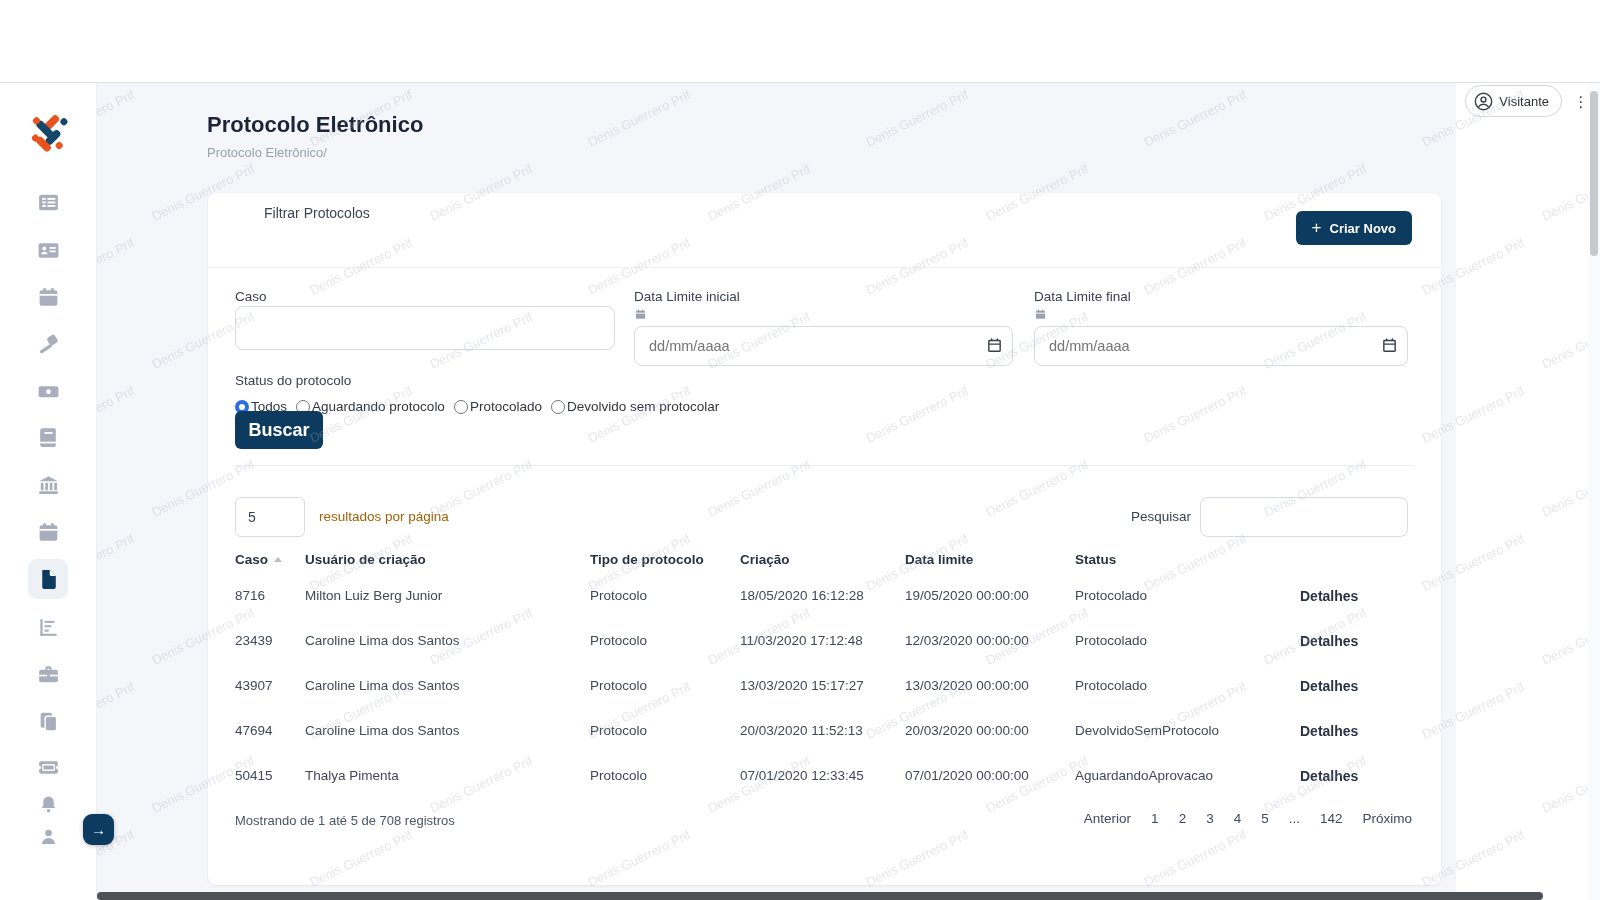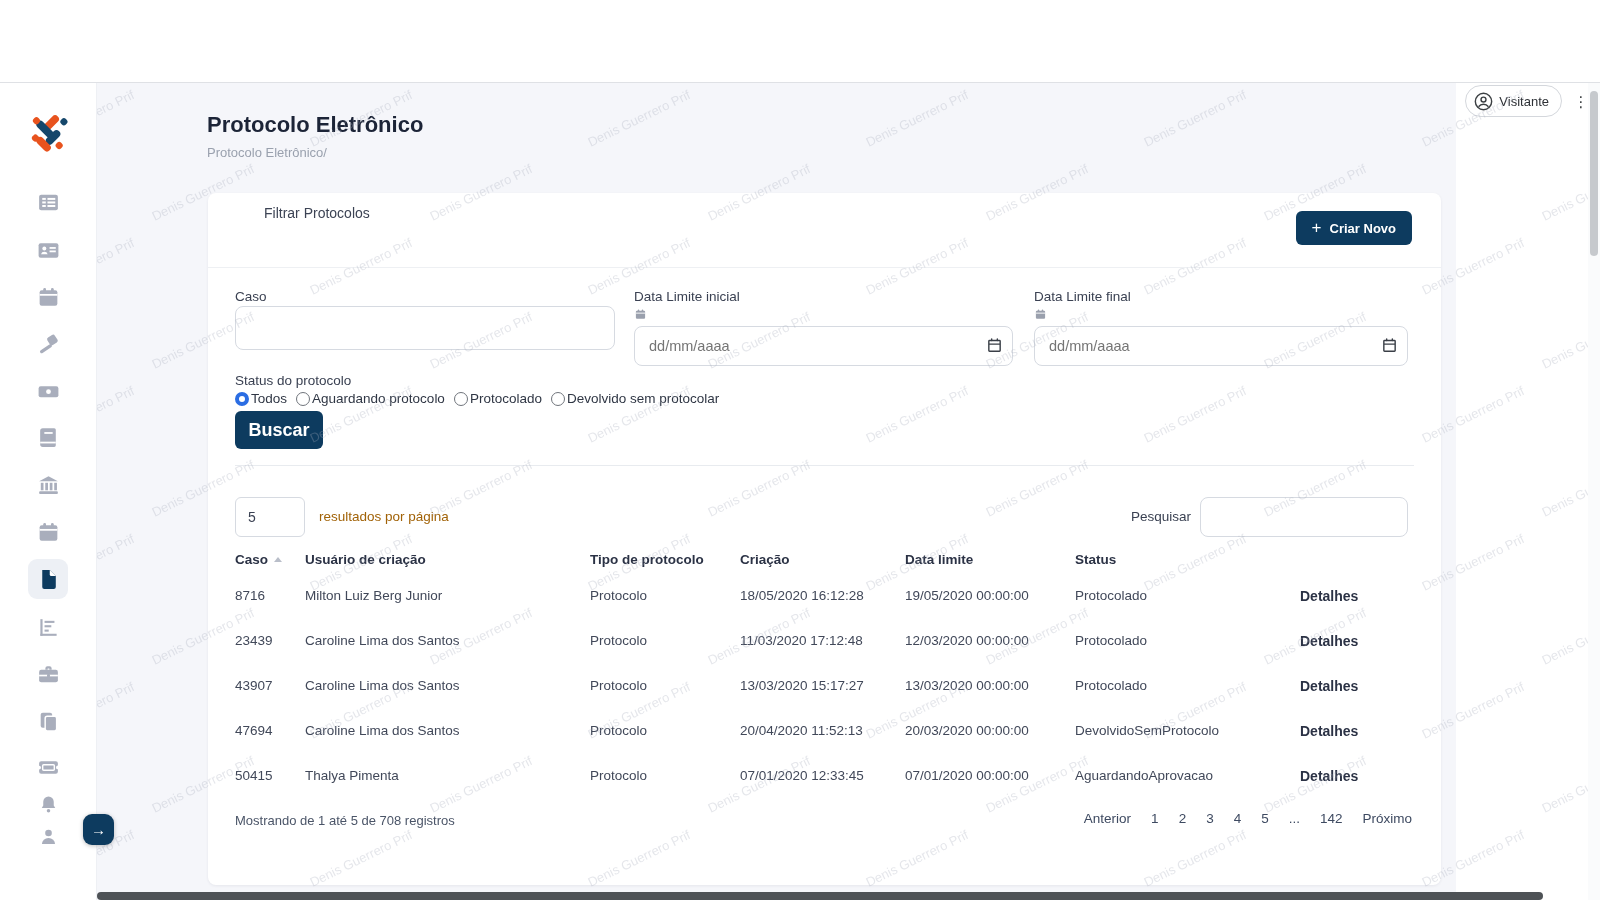--- a/index.html
+++ b/index.html
@@ -82,21 +82,21 @@
     font-size:14px; color:#3a4152; padding:0 12px; outline:none; }
   .caso-input { position:absolute; left:27px; top:113px; width:380px; height:44px; }
   .date-wrap { position:absolute; top:133px; height:40px; }
   .date-wrap input { width:100%; height:100%; border:1px solid #d6dae1; border-radius:8px; padding:0 36px 0 14px;
     font-family:inherit; font-size:14.5px; color:#4c5463; outline:none; }
   .date-pick { position:absolute; right:10px; top:11px; width:17px; height:17px; cursor:pointer; }
   .date-pick svg { width:17px; height:17px; fill:#3a3f47; }
 
   .status-label { position:absolute; left:27px; top:180px; font-size:13.5px; color:#3a4152; }
   .radio-row { position:absolute; left:27px; top:198px; display:flex; align-items:center; font-size:13.5px; color:#2f3644; }
-  .radio-item { display:flex; align-items:center; margin-right:9px; cursor:pointer; }
+  .radio-item { display:flex; align-items:center; margin-right:9px; cursor:pointer;margin-top:8px; }
   .radio-dot { width:14px; height:14px; border-radius:50%; border:1.5px solid #70757c; background:#fff; margin-right:2px; flex:0 0 auto; }
   .radio-item.checked .radio-dot { border:4.5px solid #2b6de3; }
   .btn-search { position:absolute; left:27px; top:218px; width:88px; height:38px; font-size:18px; }
   .mid-divider { position:absolute; left:27px; top:272px; width:1179px; height:1px; background:#e8ebef; }
 
   .pagesize-input { position:absolute; left:27px; top:304px; width:70px; height:40px; border-radius:6px; }
   .pagesize-label { position:absolute; left:111px; top:316px; font-size:13.5px; color:#a16207; }
   .search-label { position:absolute; left:923px; top:316px; width:60px; text-align:right; font-size:13.5px; color:#3a4152; }
   .table-search { position:absolute; left:992px; top:304px; width:208px; height:40px; }
 
@@ -426,21 +426,21 @@
               <span>Protocolo</span>
               <span>13/03/2020 15:17:27</span>
               <span>13/03/2020 00:00:00</span>
               <span>Protocolado</span>
               <span class="action">Detalhes</span>
           </div>
           <div class="trow tr">
             <span>47694</span>
               <span>Caroline Lima dos Santos</span>
               <span>Protocolo</span>
-              <span>20/04/2020 11:52:13</span>
+              <span>20/03/2020 11:52:13</span>
               <span>20/03/2020 00:00:00</span>
               <span>DevolvidoSemProtocolo</span>
               <span class="action">Detalhes</span>
           </div>
           <div class="trow tr">
             <span>50415</span>
               <span>Thalya Pimenta</span>
               <span>Protocolo</span>
               <span>07/01/2020 12:33:45</span>
               <span>07/01/2020 00:00:00</span>

